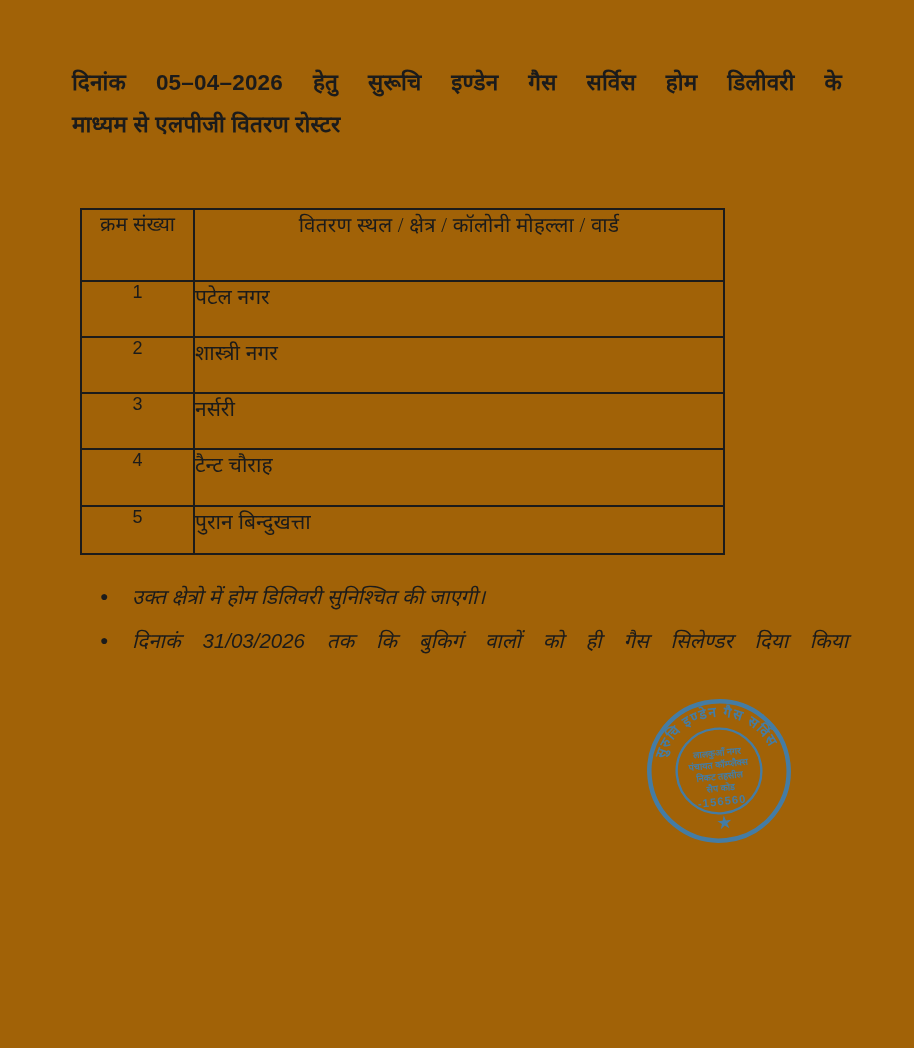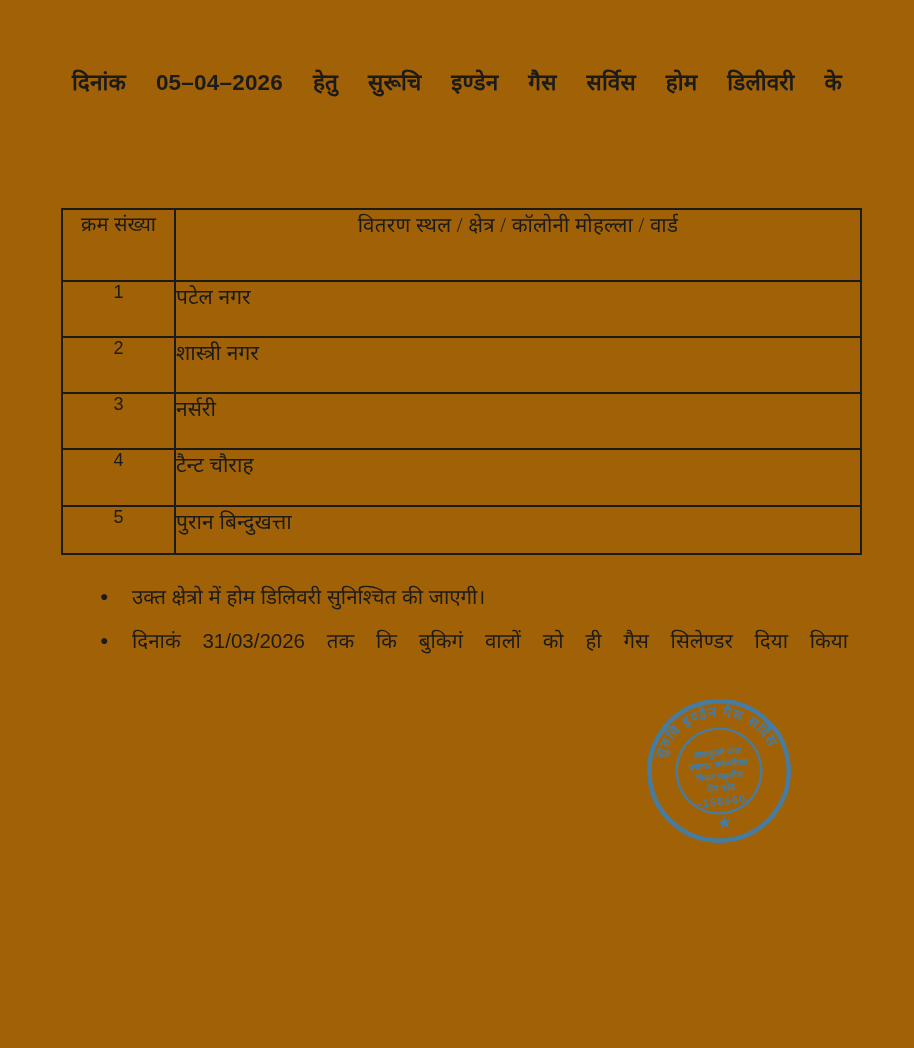--- a/index.html
+++ b/index.html
@@ -29,23 +29,23 @@
     letter-spacing: 0.2px;
   }
   .doc-title .line1 {
     text-align: justify;
     text-align-last: justify;
   }
 
   
   table.roster {
     position: absolute;
-    left: 61px;
+    left: 80px;
     top: 208px;
-    width: 801px;
+    width: 645px;
     border-collapse: collapse;
     table-layout: fixed;
   }
   table.roster th,
   table.roster td {
     border: 2px solid #1b1b1b;
     vertical-align: top;
     padding: 0;
   }
   table.roster col.c-sno { width: 113px; }
@@ -89,21 +89,21 @@
   }
   .bullet-item {
     display: flex;
     margin-bottom: 11px;
   }
   .bullet-marker {
     flex: 0 0 32px;
     font-size: 14px;
     line-height: 33px;
   }
-  .bullet-body { flex: 1 1 auto; }
+  .bullet-body { flex: 1 1 auto; font-style: italic; }
   .bullet-body .jline {
     text-align: justify;
     text-align-last: justify;
   }
 
   
   .stamp {
     position: absolute;
     left: 644px;
     top: 696px;
@@ -124,20 +124,21 @@
   .inner-code   { font-size: 10.5px; font-weight: 700; text-anchor: middle; letter-spacing: 1px; }
   .star-glyph   { font-size: 17px; text-anchor: middle; }
 </style>
 </head>
 <body>
 
 <div class="page">
 
   <div class="doc-title">
     <div class="line1">दिनांक 05–04–2026 हेतु सुरूचि इण्डेन गैस सर्विस होम डिलीवरी के</div>
+    <div class="line2">माध्यम से एलपीजी वितरण रोस्टर</div>
   </div>
 
   <table class="roster">
     <colgroup>
         <col class="c-sno">
         <col>
       </colgroup>
     <tbody>
       <tr class="hdr-row">
         <th class="h-sno">क्रम संख्या</th>

